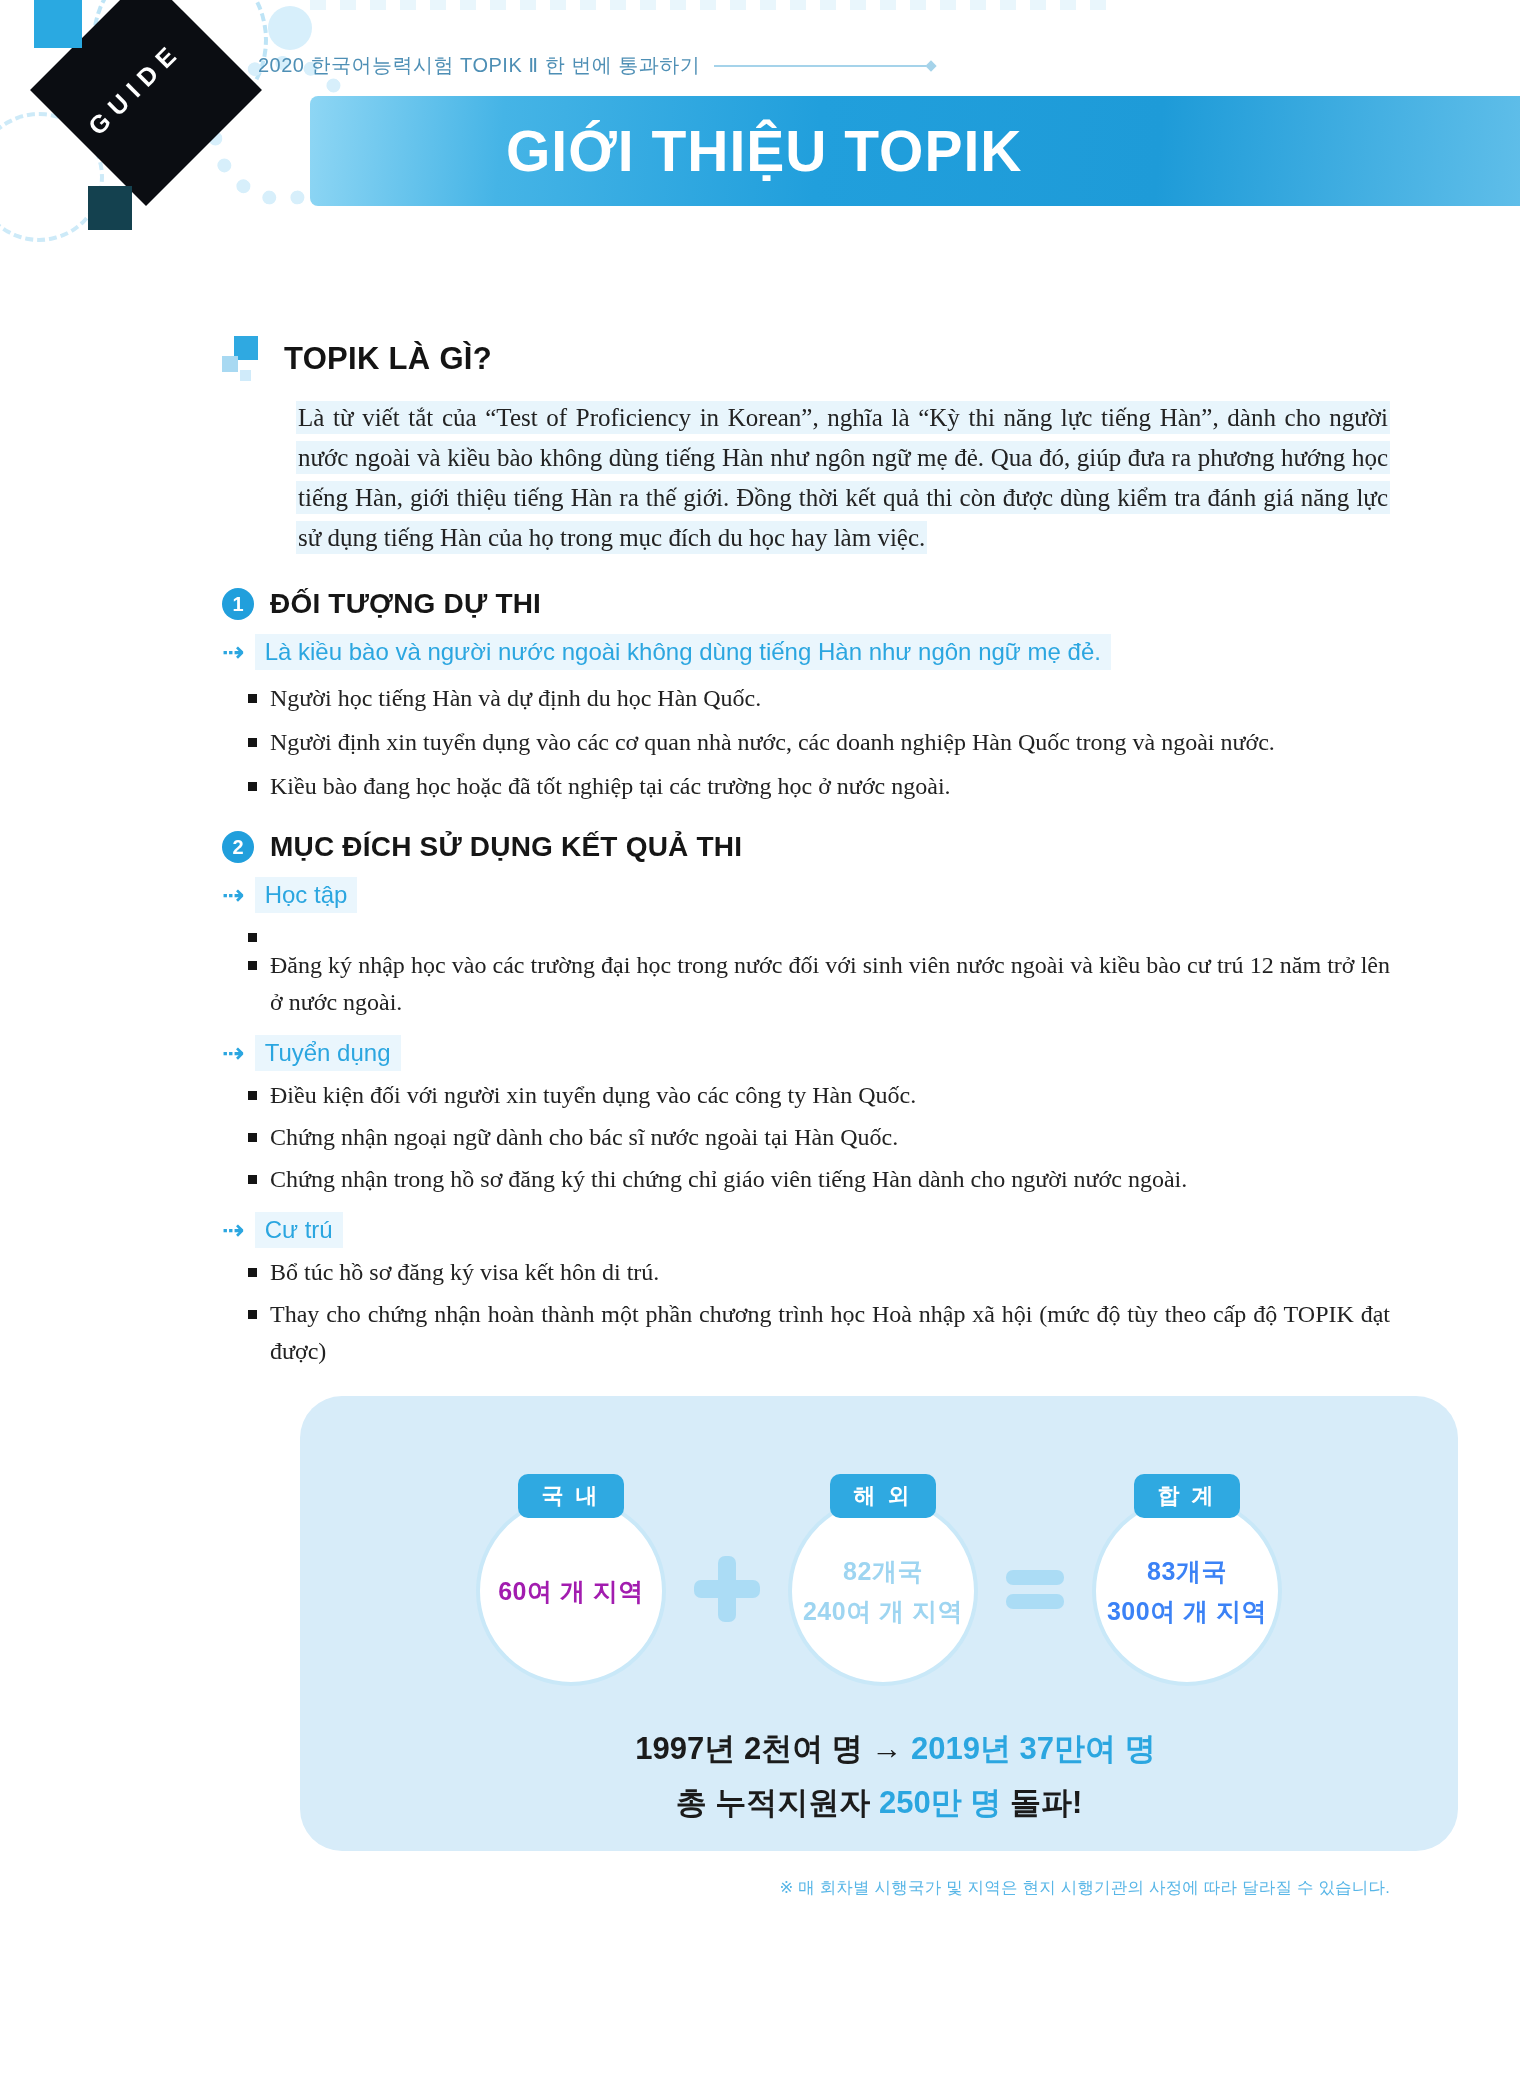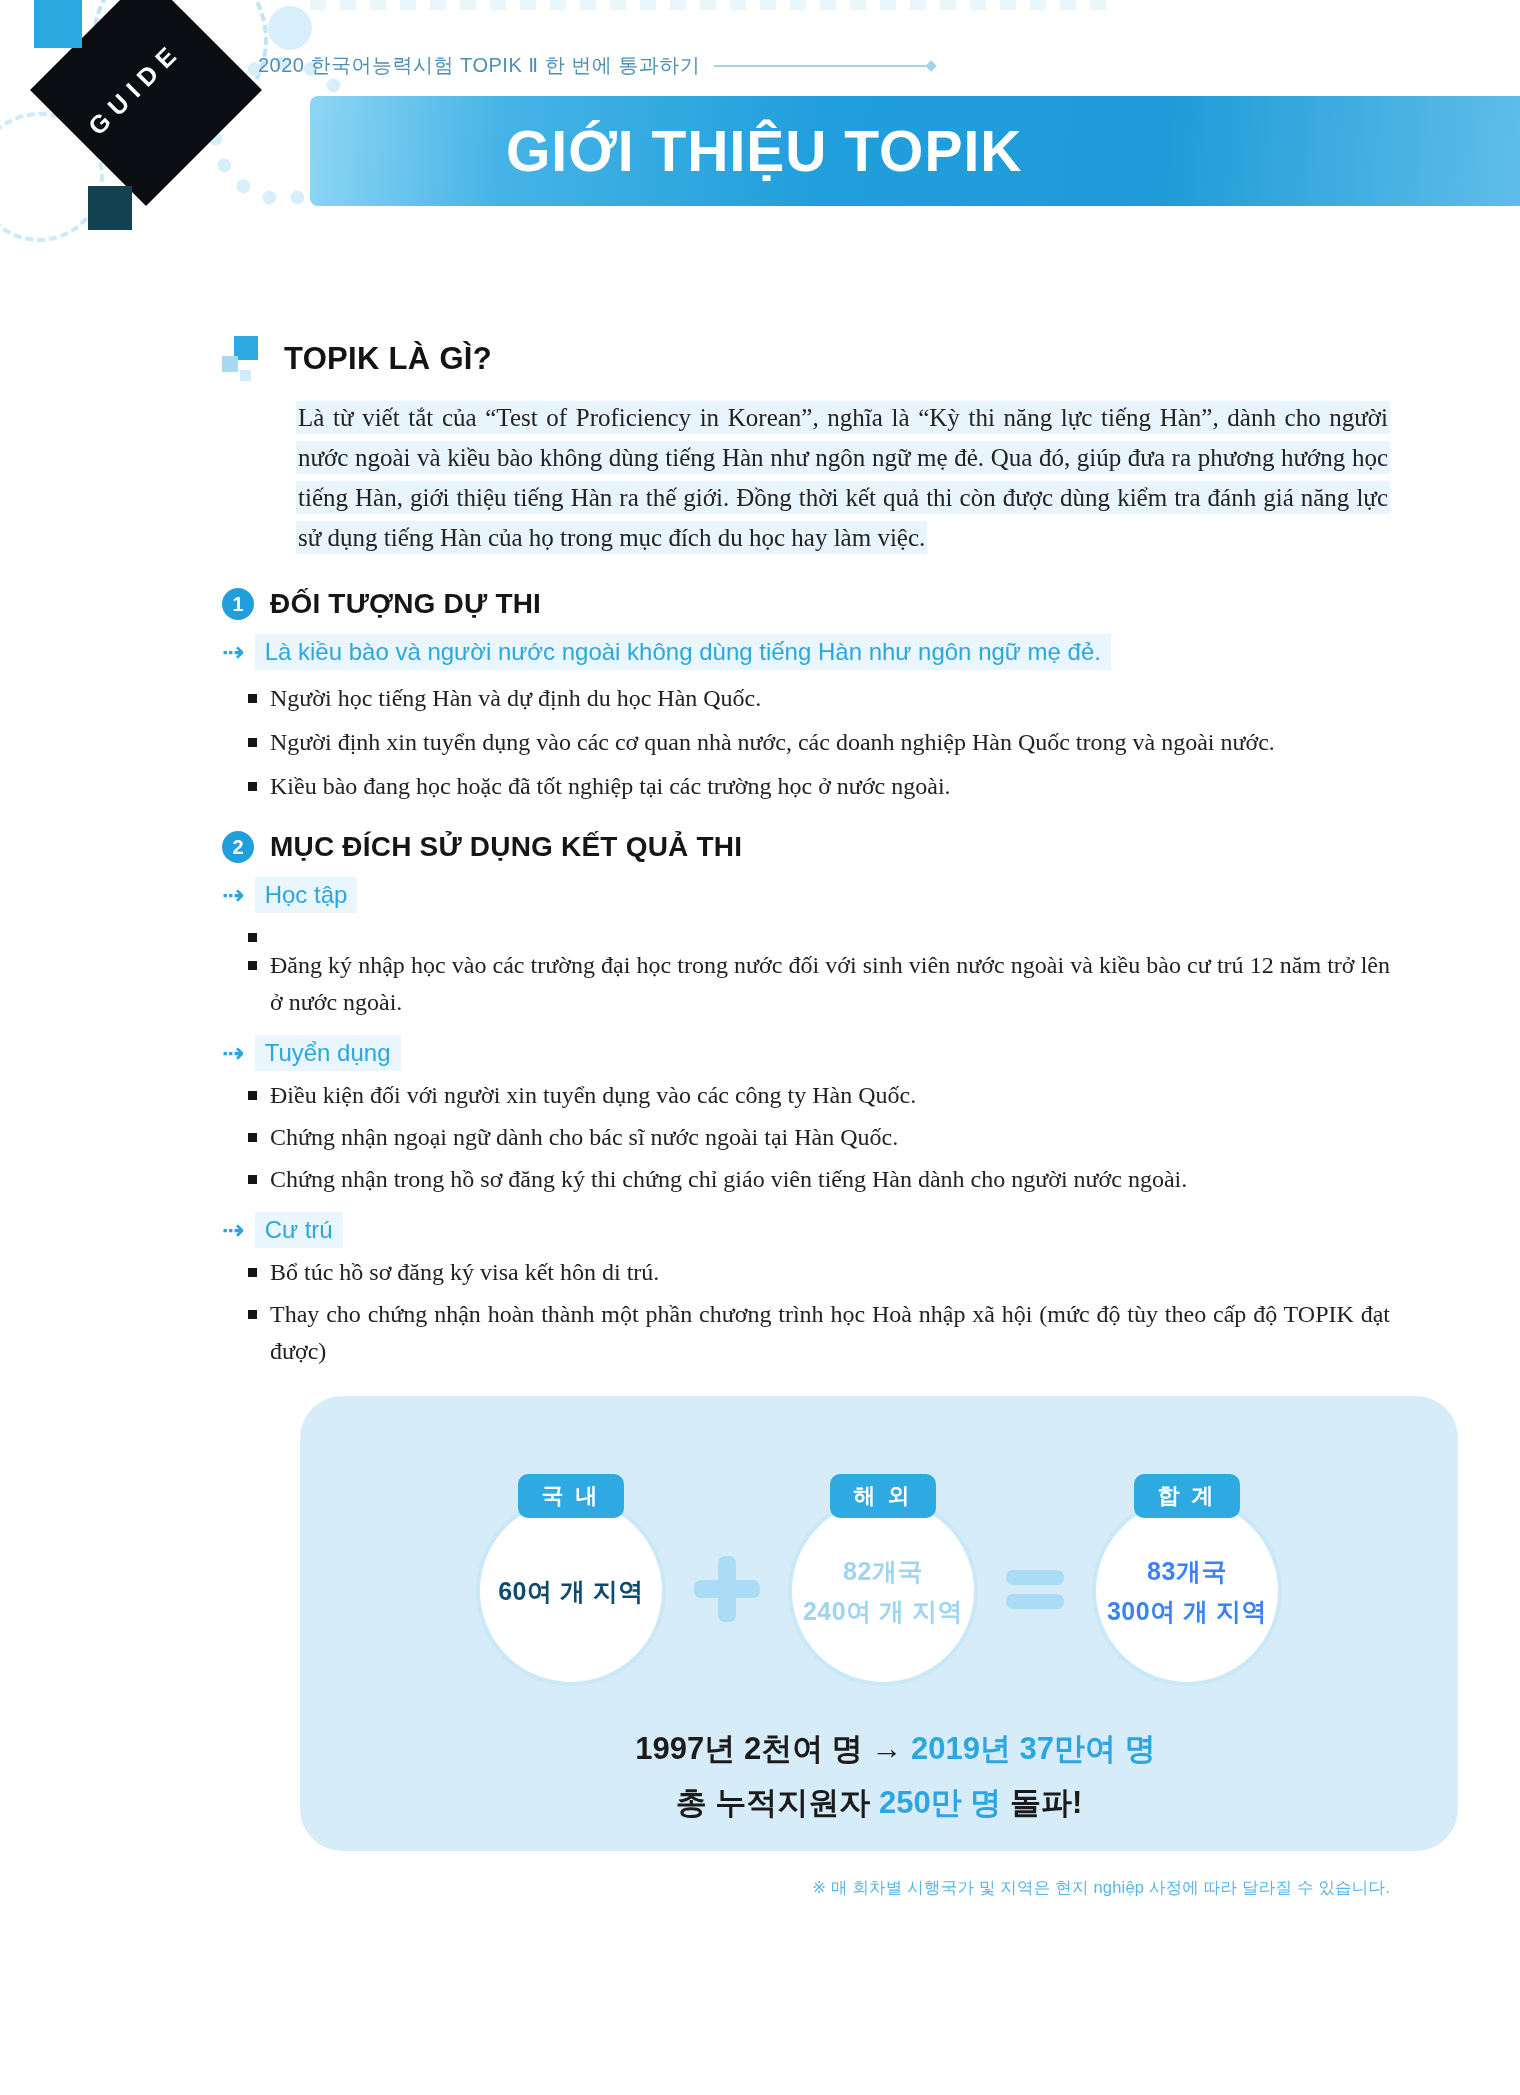--- a/index.html
+++ b/index.html
@@ -73,21 +73,21 @@
   .circles-row { display:flex; justify-content:center; align-items:flex-start; gap:28px; }
   .unit { position:relative; width:190px; height:214px; flex:none; }
   .tab { position:absolute; top:0; left:50%; transform:translateX(-50%); min-width:106px; height:44px;
     background:#2FA9E1; color:#fff; border-radius:10px; display:flex; align-items:center; justify-content:center;
     font-size:22px; font-weight:bold; letter-spacing:3px; padding:0 16px; z-index:2; white-space:nowrap; }
   .circ { position:absolute; top:22px; left:0; width:190px; height:190px; border-radius:50%;
     background:#fff; border:4px solid #C9E8F8; display:flex; flex-direction:column; align-items:center;
     justify-content:center; gap:7px; }
   .circ span { font-weight:bold; font-size:25px; letter-spacing:0.5px; }
   .circ span:empty { display:none; }
-  .c1 span { color:#0c4a6e; }
+  .c1 span { color:#a21caf; }
   .c2 span { color:#9ED5F1; }
   .c3 span { color:#3b82f6; }
   .op { position:relative; width:66px; height:66px; margin-top:82px; flex:none; }
   .op .bar { position:absolute; background:#ABDCF5; border-radius:7px; }
   .plus .bar.h { left:0; top:24px; width:66px; height:18px; }
   .plus .bar.v { left:24px; top:0; width:18px; height:66px; }
   .eq { width:58px; }
   .eq .bar.t { left:0; top:14px; width:58px; height:15px; }
   .eq .bar.b { left:0; top:38px; width:58px; height:15px; }
 
@@ -258,16 +258,16 @@
         <span class="blue-strong">2019년 37만여 명</span>
       </div>
 
       <div class="total-line">
         <span>총 누적지원자</span>
         <span class="blue-strong">250만 명</span>
         <span>돌파!</span>
       </div>
     </div>
 
-    <p class="footnote">※ 매 회차별 시행국가 및 지역은 현지 nghiệp 사정에 따라 달라질 수 있습니다.</p>
+    <p class="footnote">※ 매 회차별 시행국가 및 지역은 현지 시행기관의 사정에 따라 달라질 수 있습니다.</p>
 
   </div>
 </div>
 
 </body></html>

